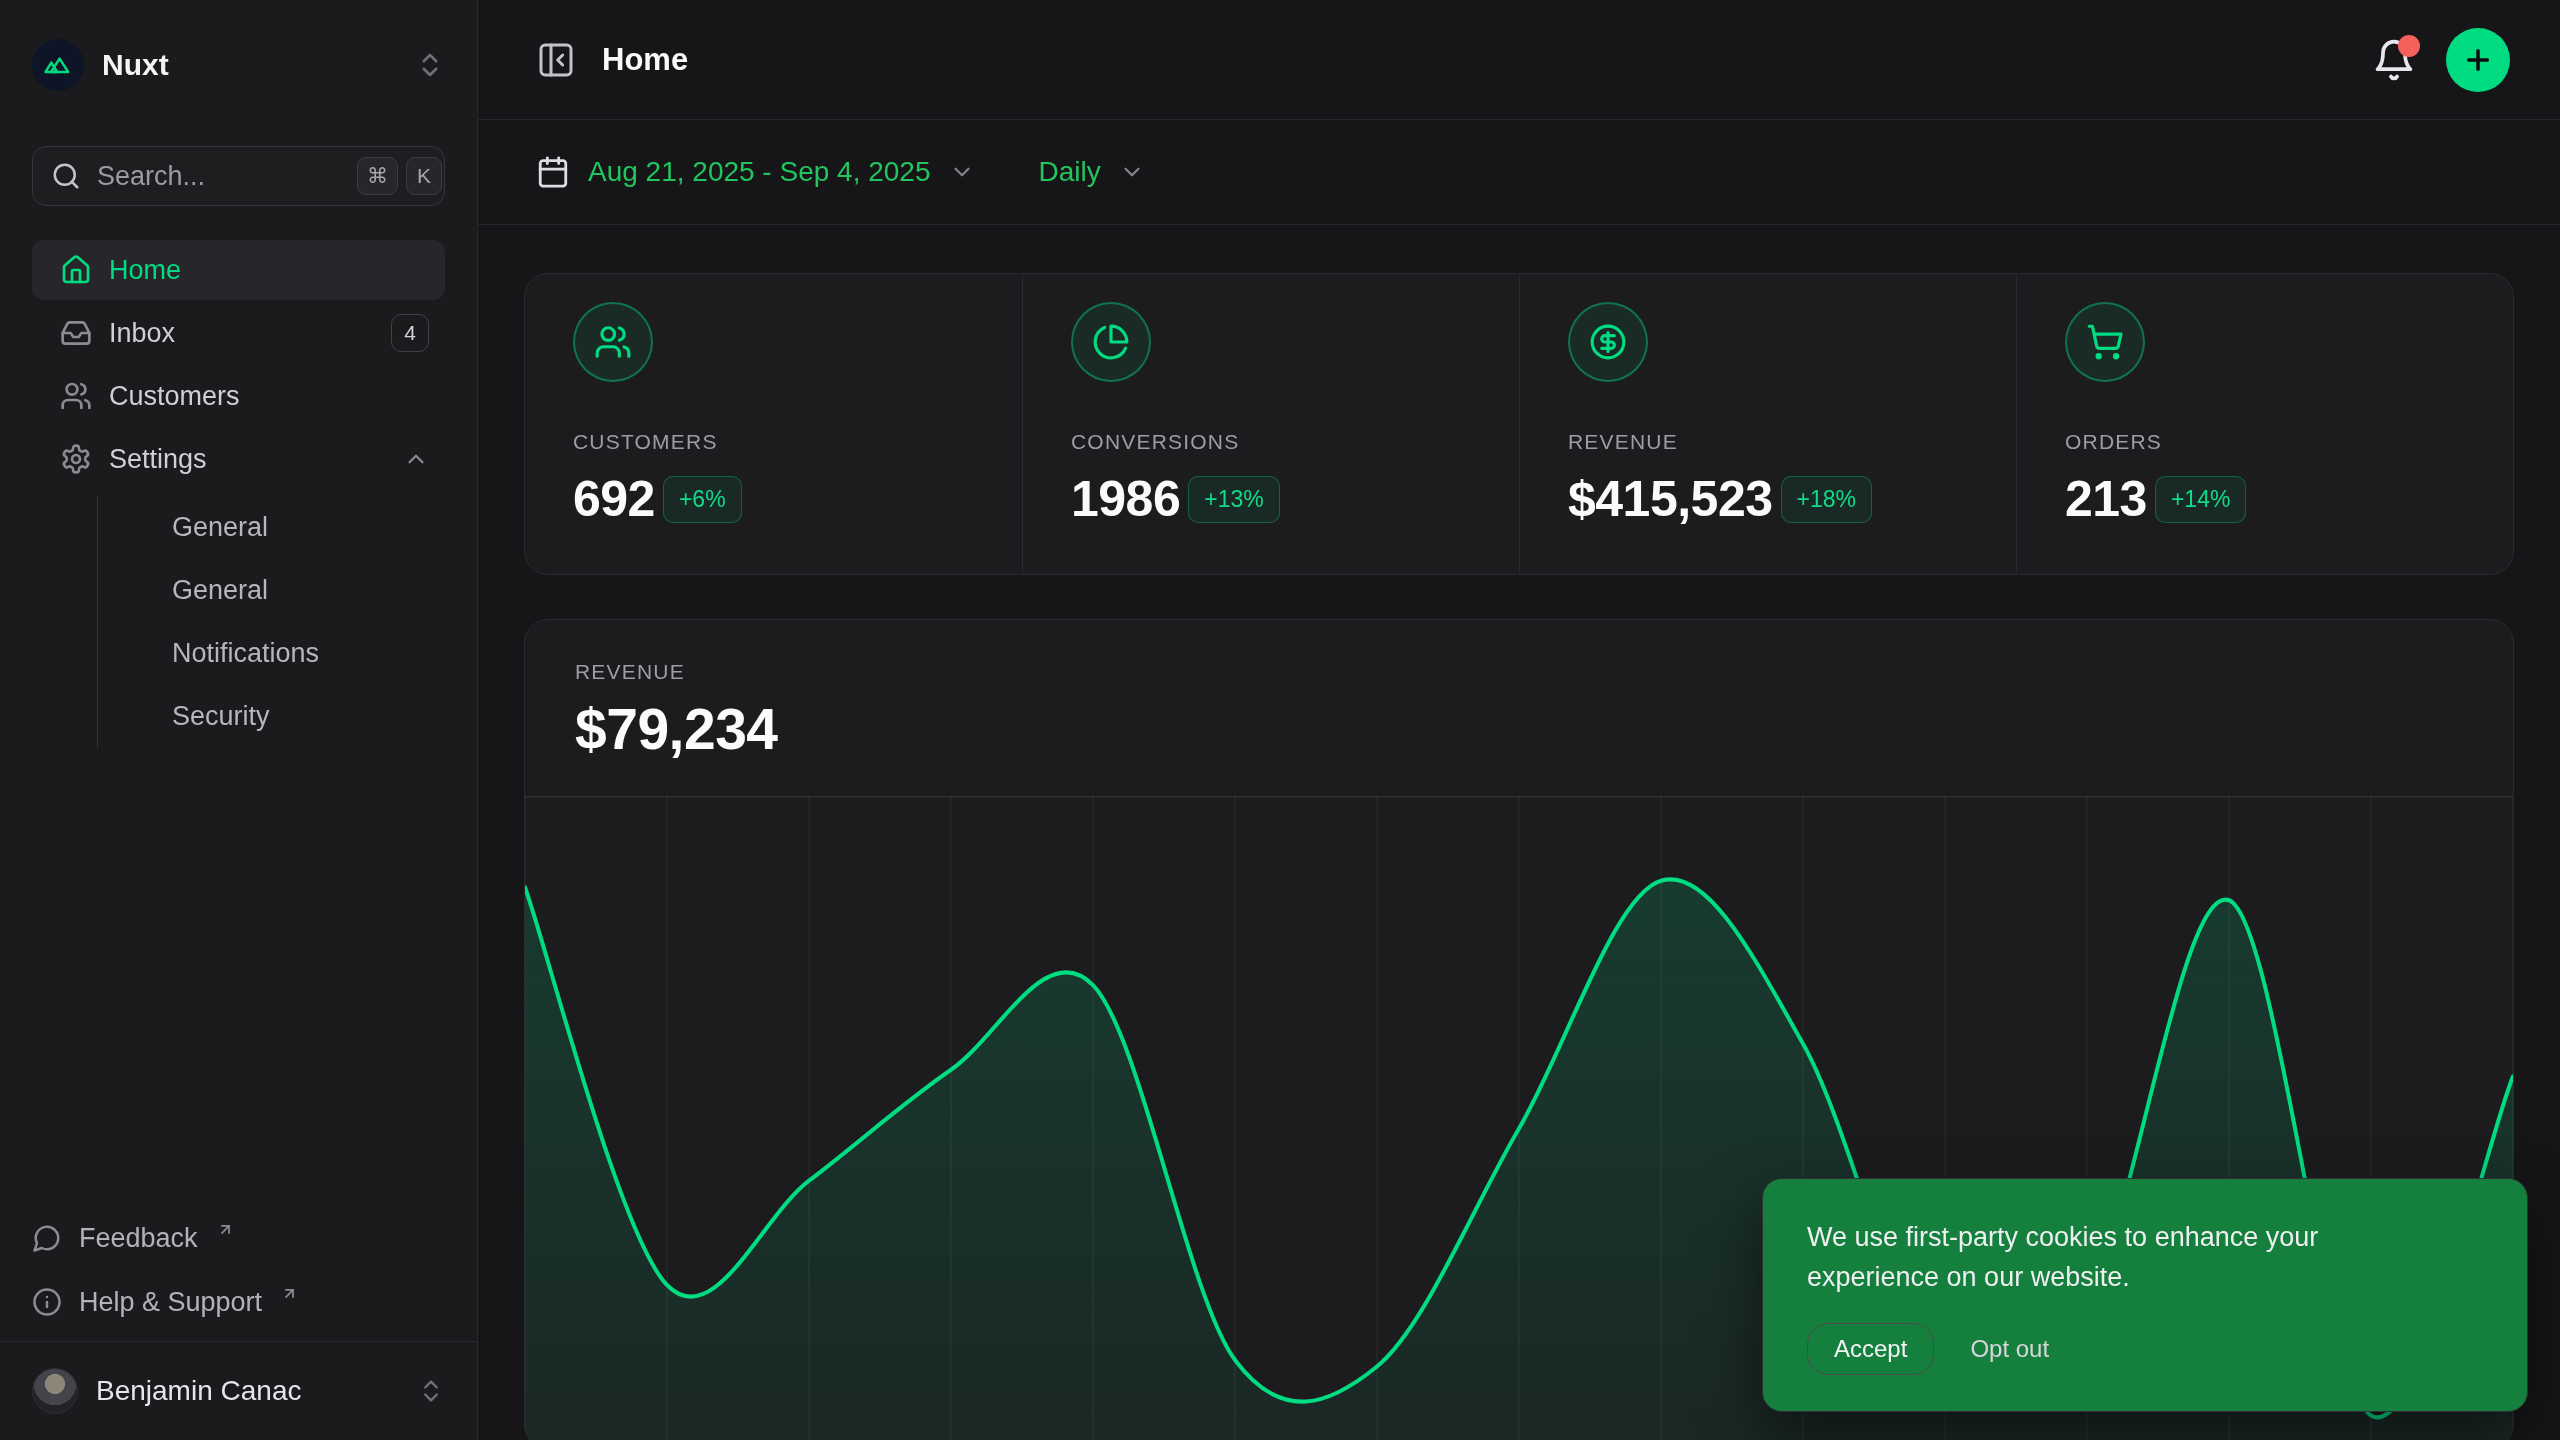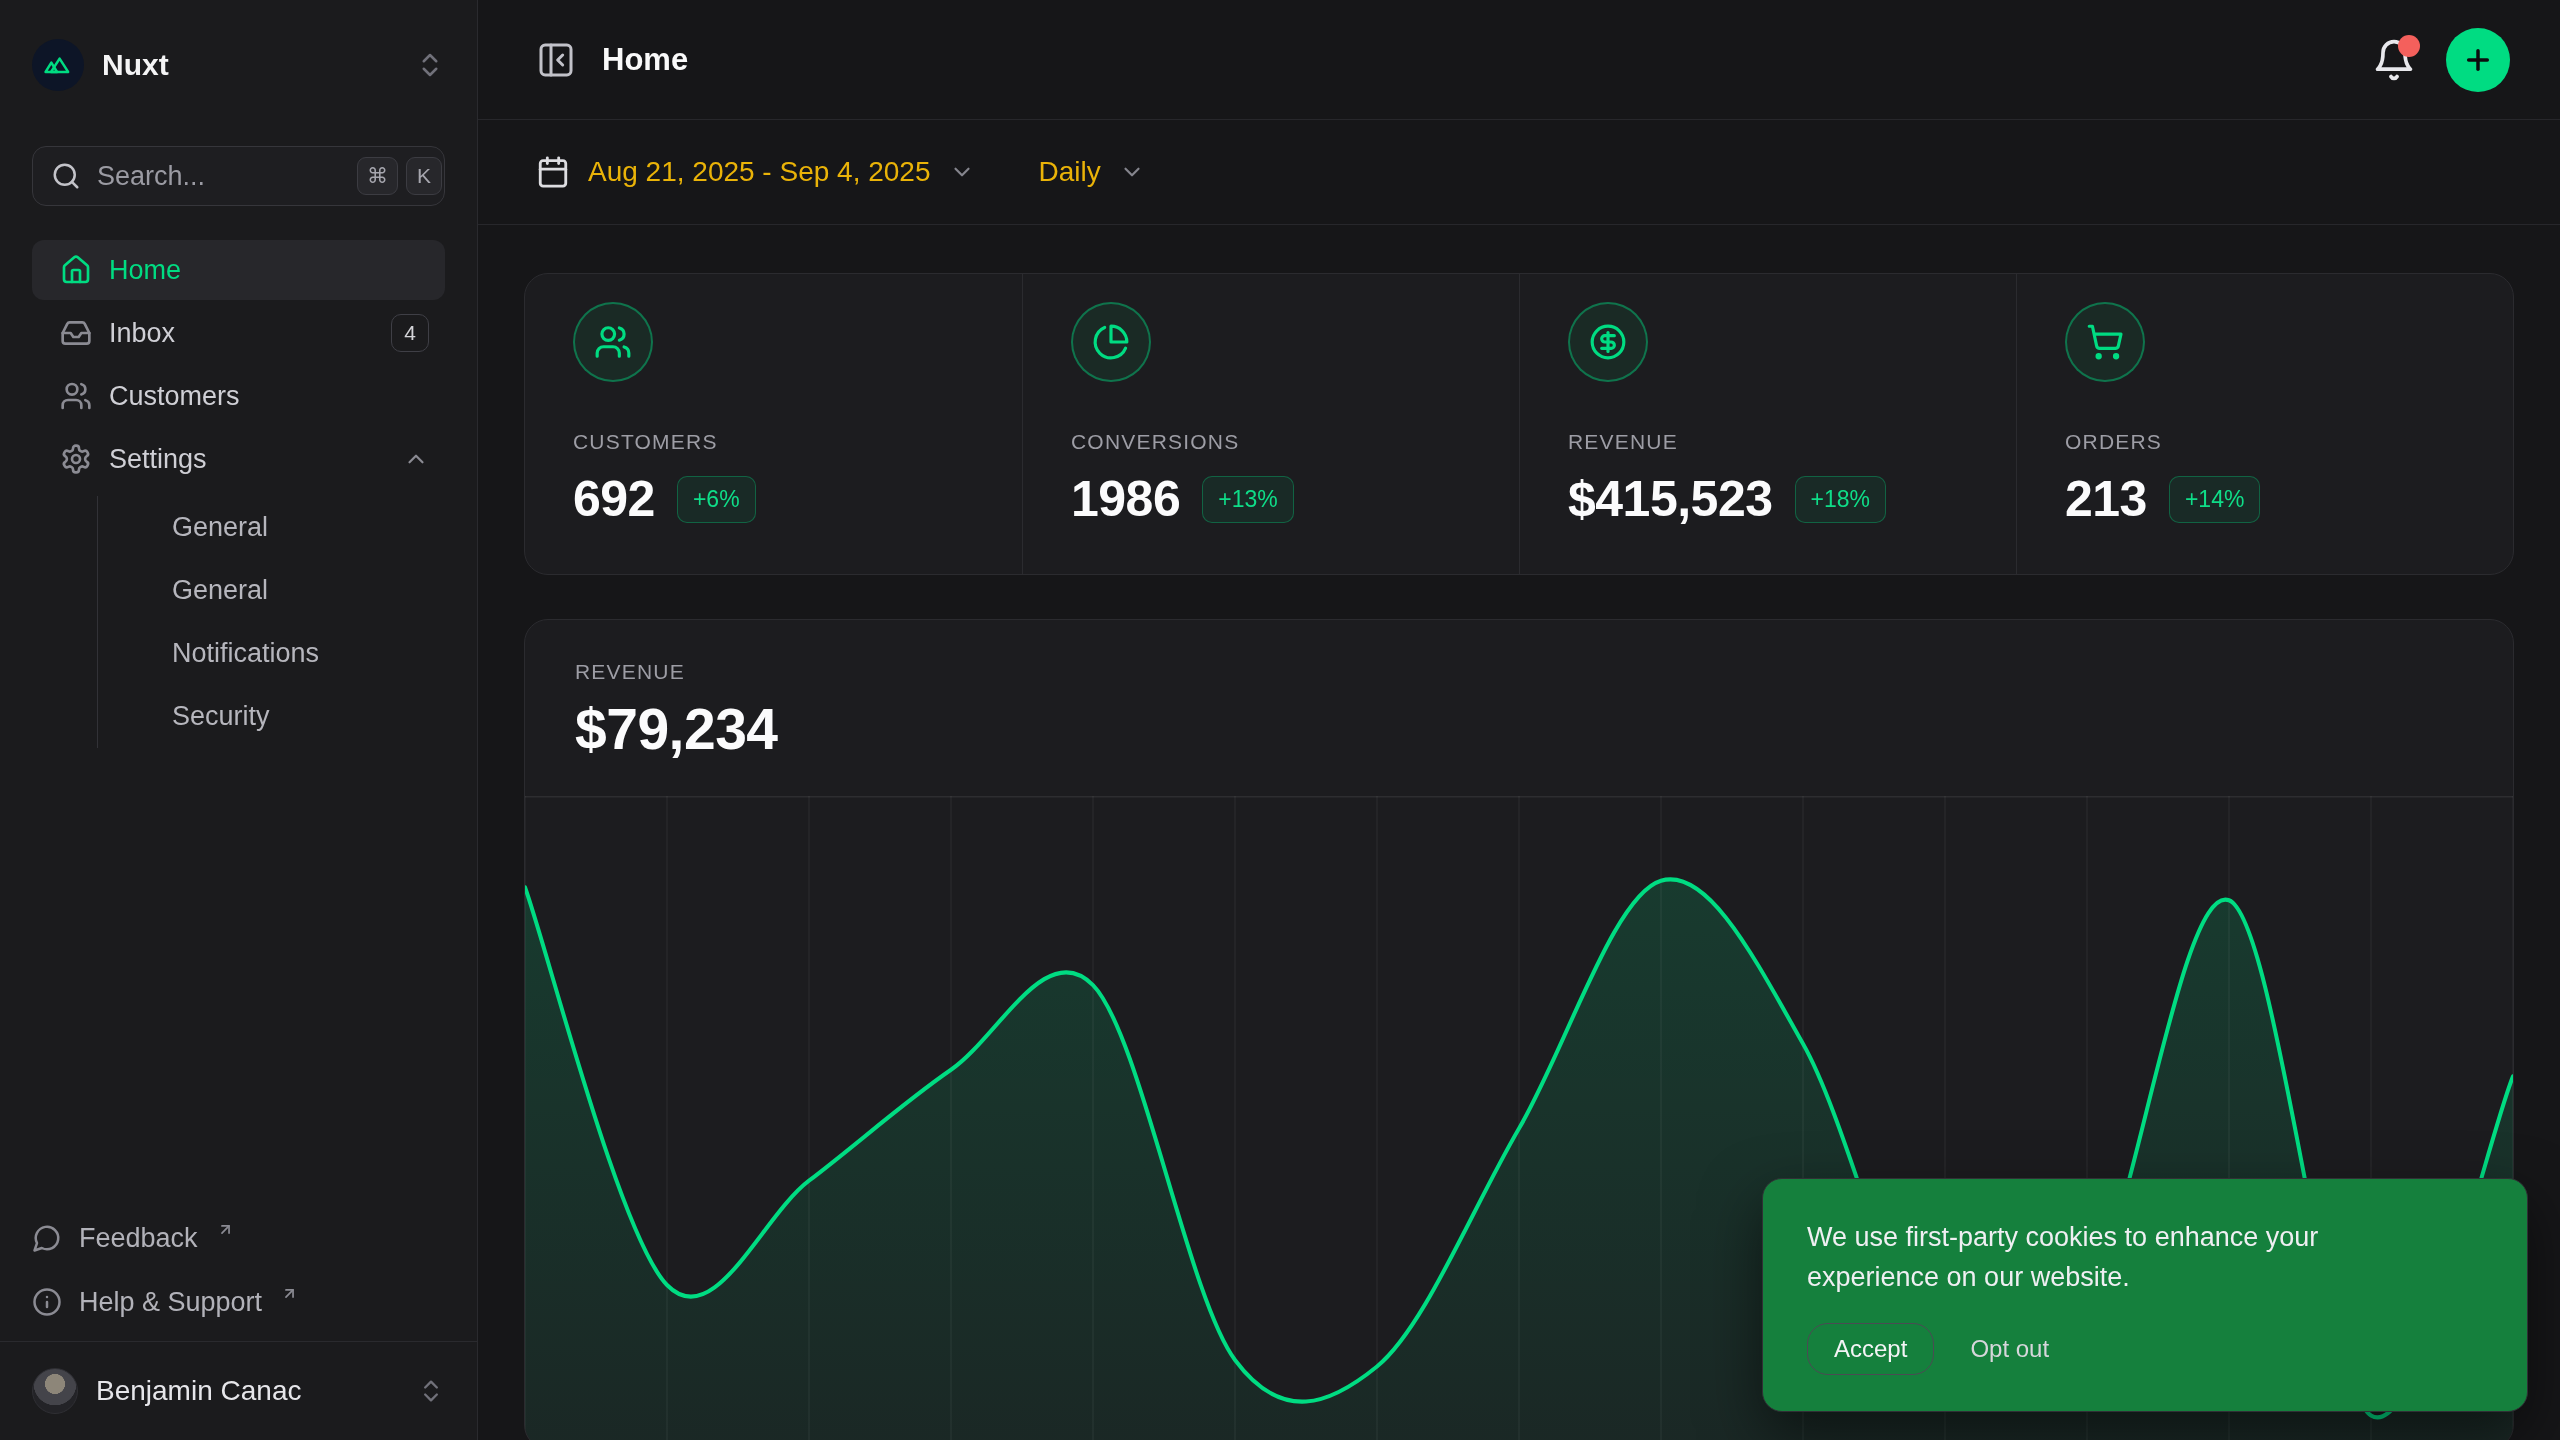--- a/index.html
+++ b/index.html
@@ -63,34 +63,34 @@
   .bell-wrap { position:relative; color:#e8e8ec; cursor:pointer; }
   .bell-dot { position:absolute; top:-3px; right:-4px; width:22px; height:22px; border-radius:50%;
     background:#f4605c; }
   .plus-btn { width:64px; height:64px; border-radius:50%; background:#00dc82; display:flex;
     align-items:center; justify-content:center; color:#0c0c0e; cursor:pointer; border:none; }
 
   .filterbar { height:105px; border-bottom:1px solid #27272b; display:flex; align-items:center;
     padding:0 58px; gap:64px; flex:none; }
   .range-btn, .gran-btn { display:flex; align-items:center; gap:18px; cursor:pointer; }
   .range-btn .cal { color:#dddde1; }
-  .range-text, .gran-text { font-size:28px; font-weight:500; color:#eab308; }
+  .range-text, .gran-text { font-size:28px; font-weight:500; color:#22c55e; }
   .chev-dn { color:#85858d; }
 
   .content { flex:1; padding:48px 46px; display:flex; flex-direction:column; gap:44px; overflow:hidden; }
 
   .stats-card { border:1px solid #2b2b2f; border-radius:24px; background:#1c1c1f; height:302px;
     display:grid; grid-template-columns:1fr 1fr 1fr 1fr; flex:none; overflow:hidden; }
   .stat { padding:28px 48px 0; cursor:pointer; }
   .stat + .stat { border-left:1px solid #2b2b2f; }
   .stat-ic { width:80px; height:80px; border-radius:50%; border:2px solid rgba(0,220,130,.42);
     background:rgba(0,220,130,.07); display:flex; align-items:center; justify-content:center;
     color:#00dc82; }
   .stat-label { margin-top:48px; font-size:21px; font-weight:500; letter-spacing:1.2px; color:#9d9da5; }
-  .stat-valrow { margin-top:16px; display:flex; align-items:center; gap:22px; }
+  .stat-valrow { margin-top:16px; display:flex; align-items:center; gap:8px; }
   .stat-value { font-size:50px; font-weight:700; color:#fbfbfc; letter-spacing:-0.5px; }
   .stat-delta { padding:9px 15px; border-radius:10px; border:1px solid rgba(0,220,130,.32);
     background:rgba(0,220,130,.08); color:#0fdd88; font-size:23px; font-weight:500; }
 
   .chart-card { border:1px solid #2b2b2f; border-radius:24px; background:#1c1c1f; height:830px;
     flex:none; display:flex; flex-direction:column; overflow:hidden; }
   .chart-head { padding:40px 50px 0; }
   .chart-label { font-size:21px; font-weight:500; letter-spacing:1.2px; color:#9d9da5; }
   .chart-value { margin-top:12px; font-size:57px; font-weight:700; color:#fbfbfc; letter-spacing:-0.5px; }
   .plot { flex:1; margin-top:34px; position:relative; }

